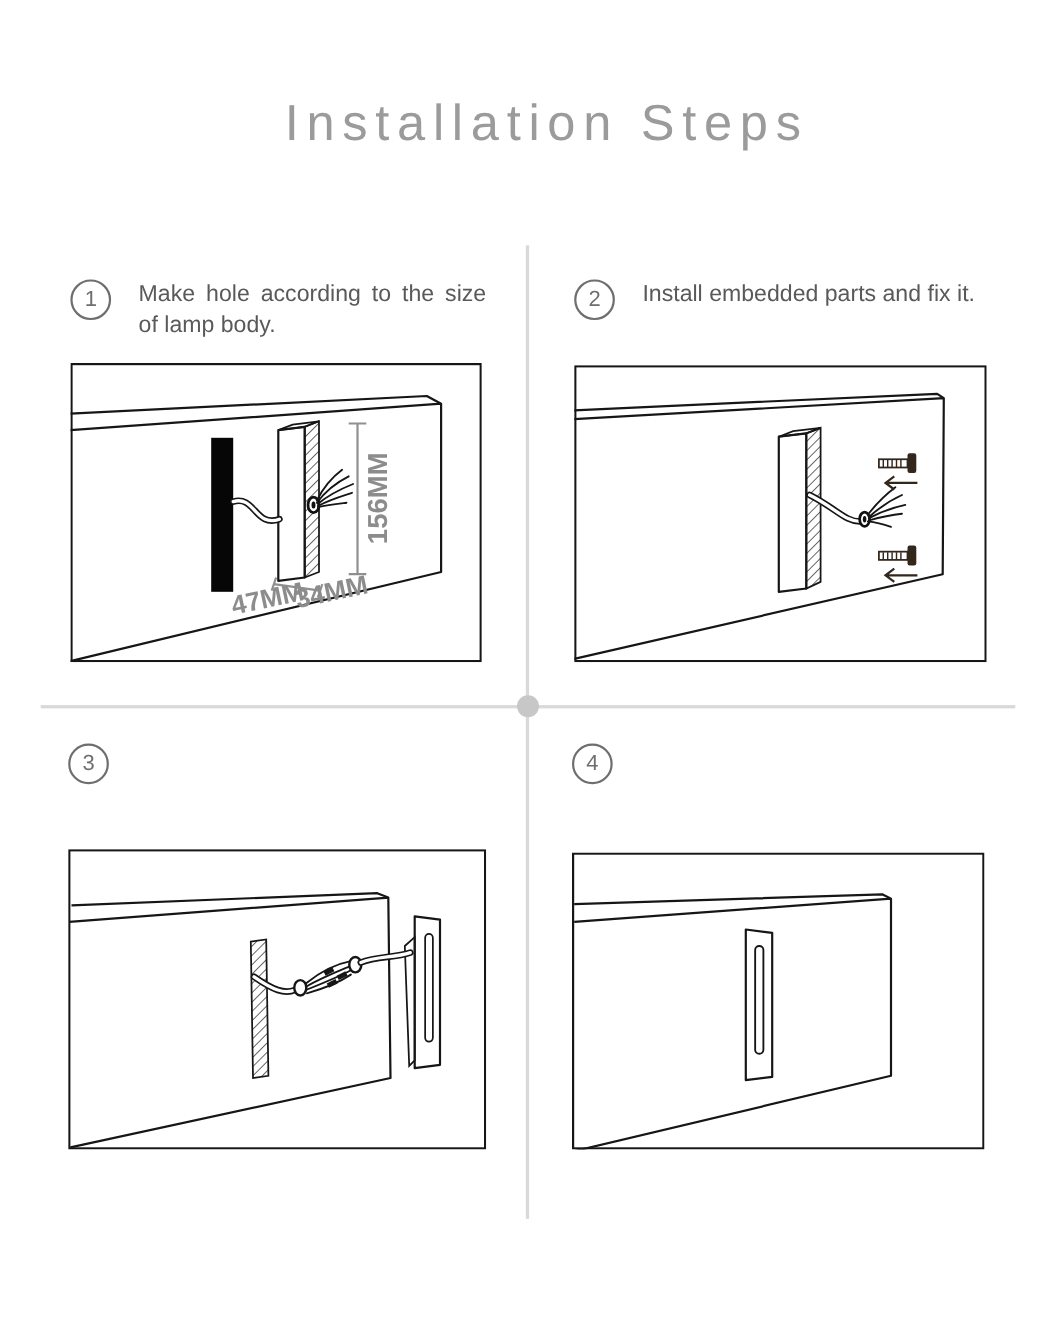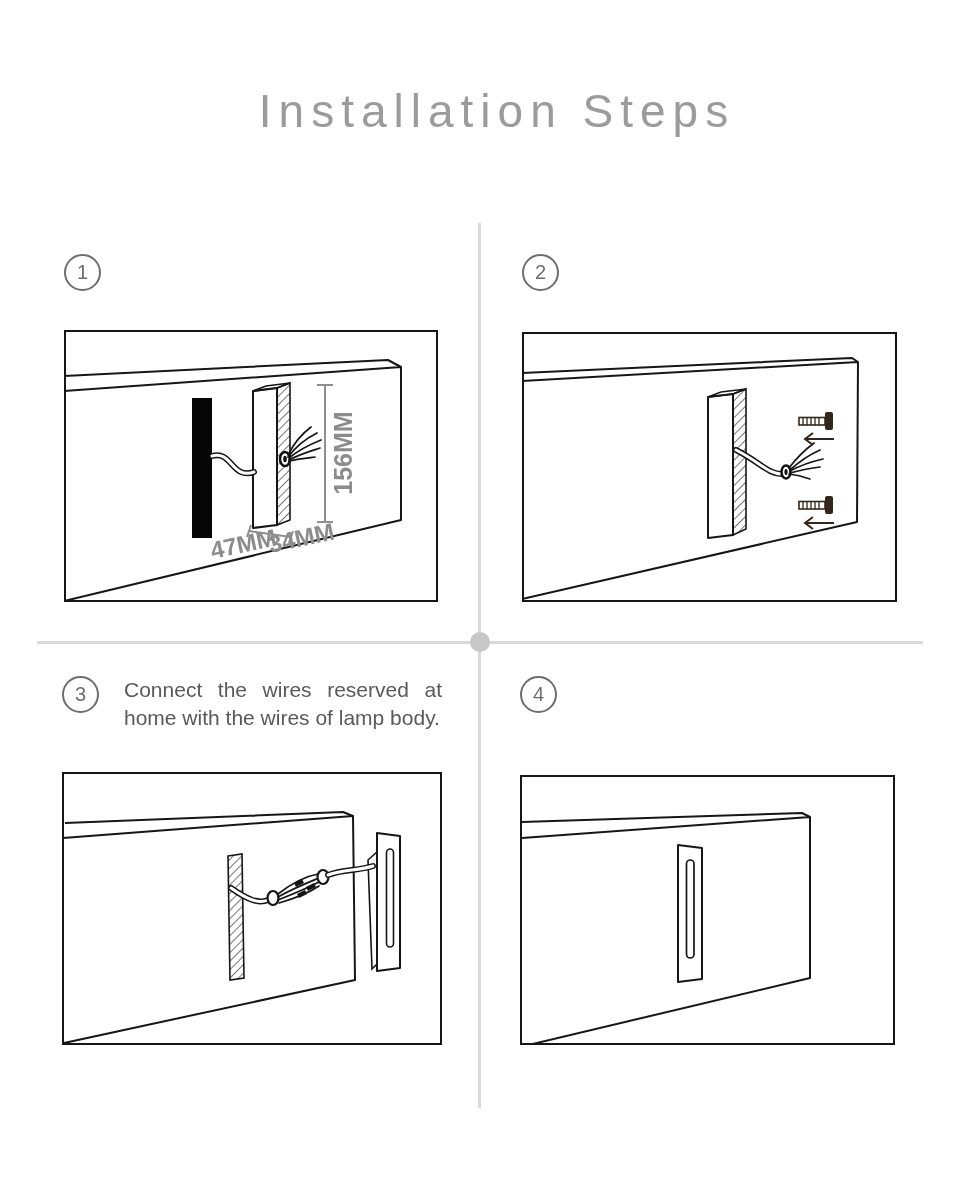--- a/index.html
+++ b/index.html
@@ -31,29 +31,30 @@
 <div class="page">
 
   <h1 class="title">Installation Steps</h1>
 
   <div class="divider-h"></div>
   <div class="divider-v"></div>
   <div class="divider-dot"></div>
 
   <div class="step" style="left:64px;top:254px;width:378px;">
     <div class="badge">1</div>
+    <div class="step-text">Make hole according to the size of lamp body.</div>
   </div>
 
   <div class="step" style="left:522px;top:254px;width:378px;">
     <div class="badge">2</div>
+    <div class="step-text">Install embedded parts and fix it.</div>
   </div>
 
   <div class="step" style="left:62px;top:676px;width:380px;">
     <div class="badge">3</div>
-    <div class="step-text">Connect the wires reserved at home with the wires of lamp body.</div>
   </div>
 
   <div class="step" style="left:520px;top:676px;width:378px;">
     <div class="badge">4</div>
   </div>
 
   <svg class="diagram" style="left:64px;top:330px;" width="374" height="272" viewBox="0 0 374 272">
     <defs>
       <pattern id="hatchA" width="6" height="6" patternUnits="userSpaceOnUse" patternTransform="rotate(45)">
         <line x1="0" y1="0" x2="0" y2="6" stroke="#3c3c3c" stroke-width="1.4"></line>

